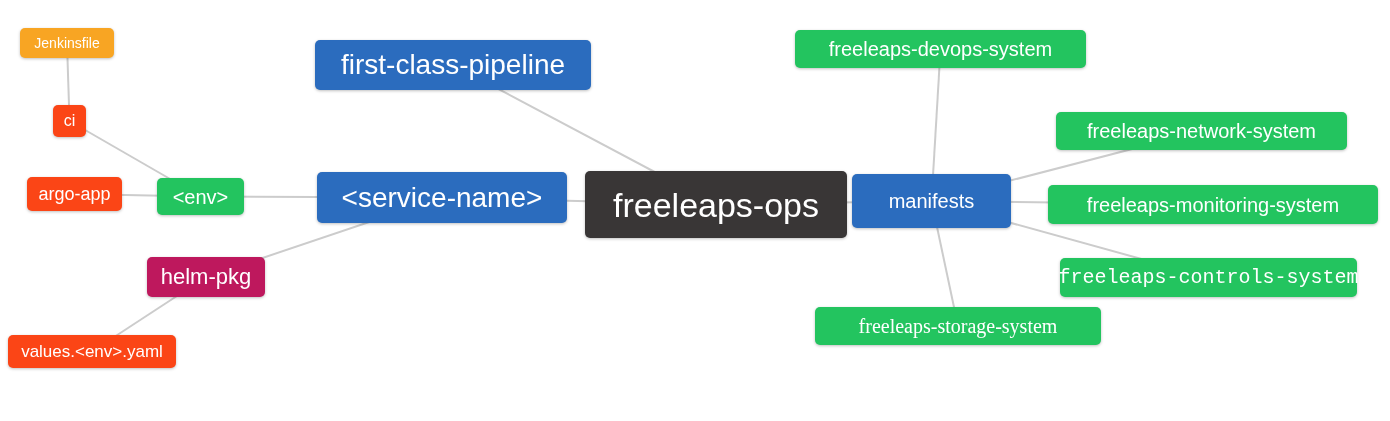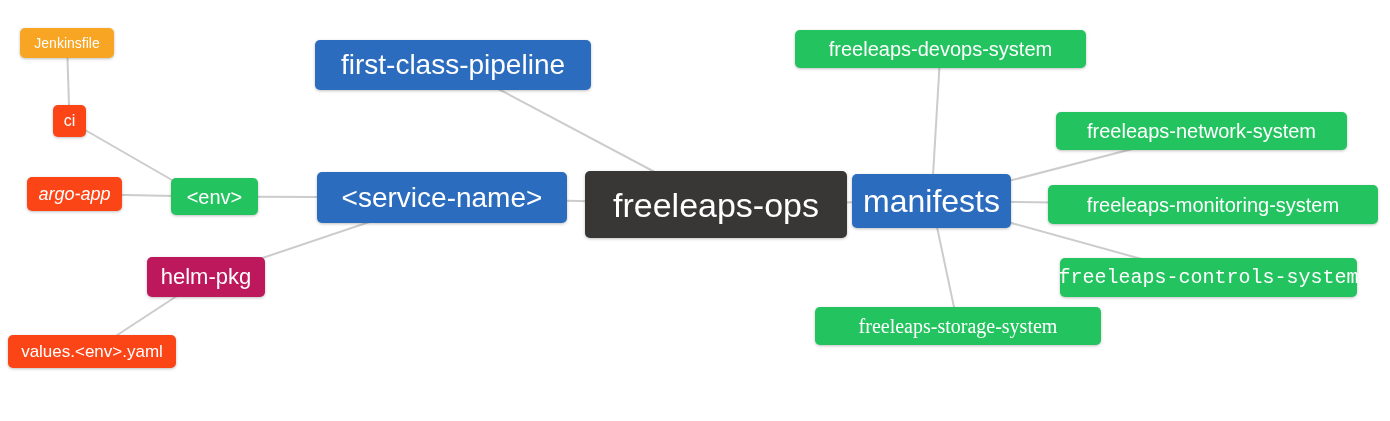--- a/index.html
+++ b/index.html
@@ -53,26 +53,26 @@
       <line x1="442" y1="197.5" x2="716" y2="204.5" stroke="#cccccc" stroke-width="2"></line>
       <line x1="716" y1="204.5" x2="931.5" y2="201" stroke="#cccccc" stroke-width="2"></line>
       <line x1="931.5" y1="201" x2="940.5" y2="49" stroke="#cccccc" stroke-width="2"></line>
       <line x1="931.5" y1="201" x2="1201.5" y2="131" stroke="#cccccc" stroke-width="2"></line>
       <line x1="931.5" y1="201" x2="1213" y2="204.5" stroke="#cccccc" stroke-width="2"></line>
       <line x1="931.5" y1="201" x2="1208.5" y2="277.5" stroke="#cccccc" stroke-width="2"></line>
       <line x1="931.5" y1="201" x2="958" y2="326" stroke="#cccccc" stroke-width="2"></line>
     </svg>
 <div class="node" style="left: 20px; top: 28px; width: 94px; height: 30px; font-size: 14px; background: rgb(248, 165, 35);">Jenkinsfile</div>
     <div class="node" style="left: 53px; top: 105px; width: 33px; height: 32px; font-size: 16px; background: rgb(251, 69, 22);">ci</div>
-    <div class="node" style="left: 27px; top: 177px; width: 95px; height: 34px; font-size: 18px; background: rgb(251, 69, 22); font-style: italic;">argo-app</div>
-    <div class="node" style="left: 157px; top: 178px; width: 87px; height: 37px; font-size: 20px; background: rgb(35, 196, 95); margin-left: 14px;">&lt;env&gt;</div>
+    <div class="node" style="left: 27px; top: 177px; width: 95px; height: 34px; font-size: 18px; background: rgb(251, 69, 22);">argo-app</div>
+    <div class="node" style="left: 157px; top: 178px; width: 87px; height: 37px; font-size: 20px; background: rgb(35, 196, 95);">&lt;env&gt;</div>
     <div class="node" style="left: 315px; top: 40px; width: 276px; height: 50px; font-size: 28px; background: rgb(43, 108, 190);">first-class-pipeline</div>
     <div class="node" style="left: 317px; top: 172px; width: 250px; height: 51px; font-size: 28px; background: rgb(43, 108, 190);">&lt;service-name&gt;</div>
     <div class="node" style="left: 147px; top: 257px; width: 118px; height: 40px; font-size: 22px; background: #be185d;">helm-pkg</div>
     <div class="node" style="left: 8px; top: 335px; width: 168px; height: 33px; font-size: 17px; background: rgb(251, 69, 22);">values.&lt;env&gt;.yaml</div>
     <div class="node" style="left: 585px; top: 171px; width: 262px; height: 67px; font-size: 34px; background: rgb(57, 54, 54);">freeleaps-ops</div>
-    <div class="node" style="left: 852px; top: 174px; width: 159px; height: 54px; font-size: 32px; background: rgb(43, 108, 190);">manifests</div>
+    <div class="node" style="left: 852px; top: 174px; width: 159px; height: 54px; font-size: 20px; background: rgb(43, 108, 190);">manifests</div>
     <div class="node" style="left: 795px; top: 30px; width: 291px; height: 38px; font-size: 20px; background: rgb(35, 196, 95);">freeleaps-devops-system</div>
     <div class="node" style="left: 1056px; top: 112px; width: 291px; height: 38px; font-size: 20px; background: rgb(35, 196, 95);">freeleaps-network-system</div>
     <div class="node" style="left: 1048px; top: 185px; width: 330px; height: 39px; font-size: 20px; background: rgb(35, 196, 95);">freeleaps-monitoring-system</div>
     <div class="node" style="left: 1060px; top: 258px; width: 297px; height: 39px; font-size: 20px; background: rgb(35, 196, 95); font-family: Liberation Mono, monospace;">freeleaps-controls-system</div>
     <div class="node" style="left: 815px; top: 307px; width: 286px; height: 38px; font-size: 20px; background: rgb(35, 196, 95); font-family: Liberation Serif, serif;">freeleaps-storage-system</div>
   </div>
 
 </body></html>

